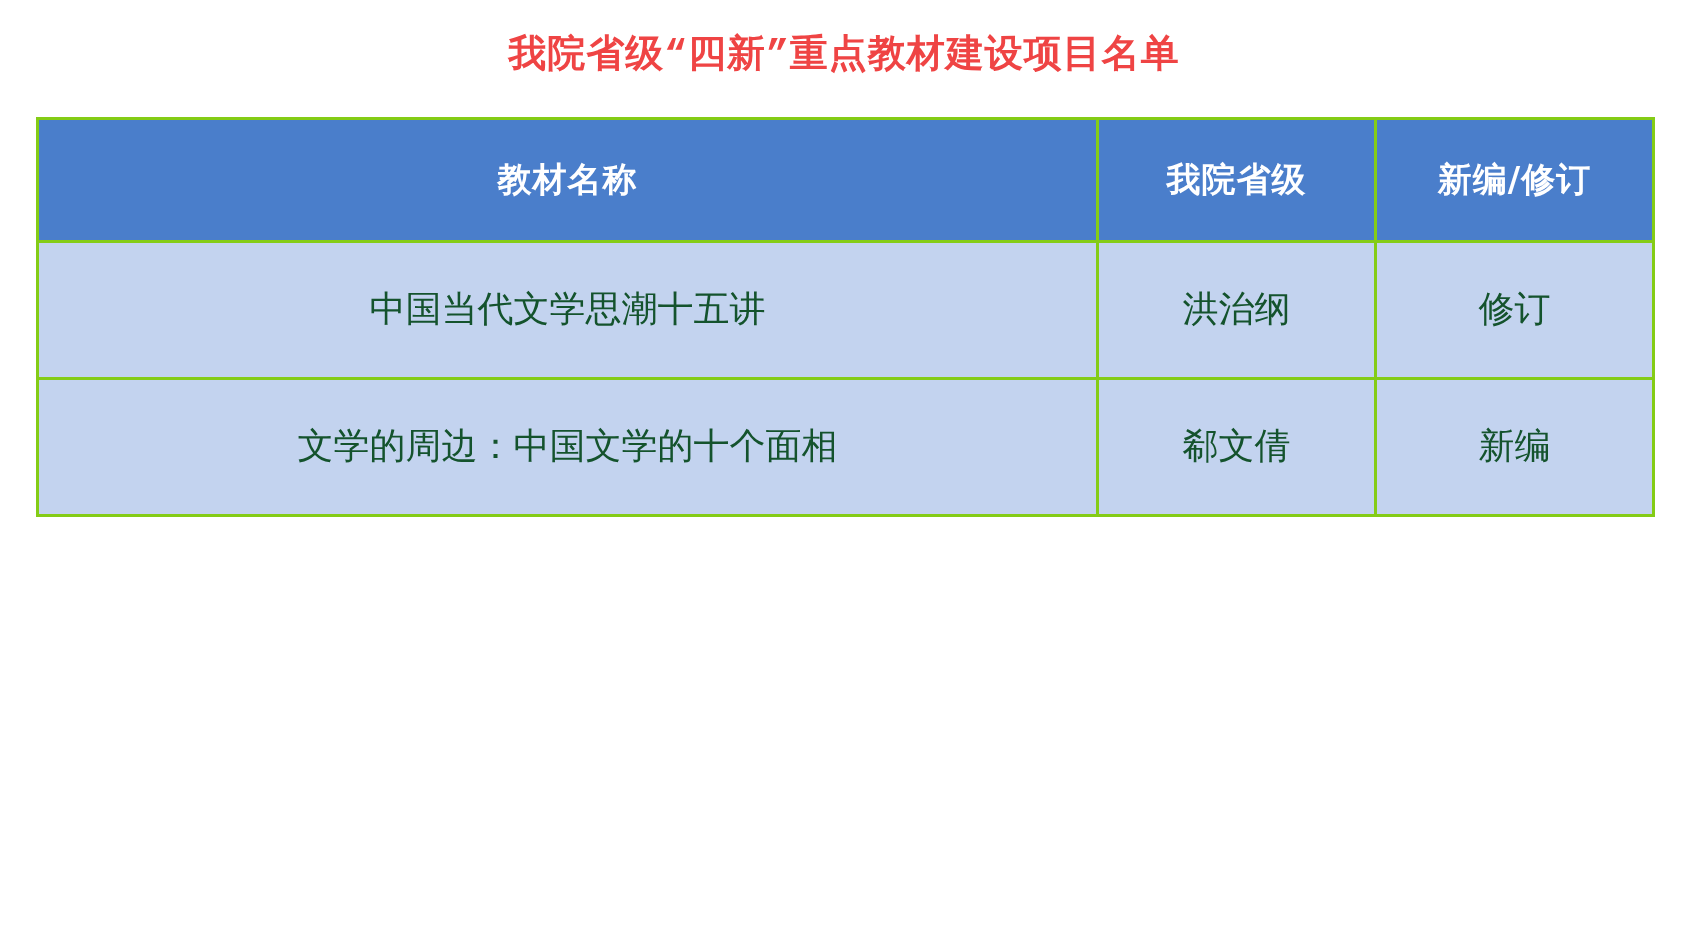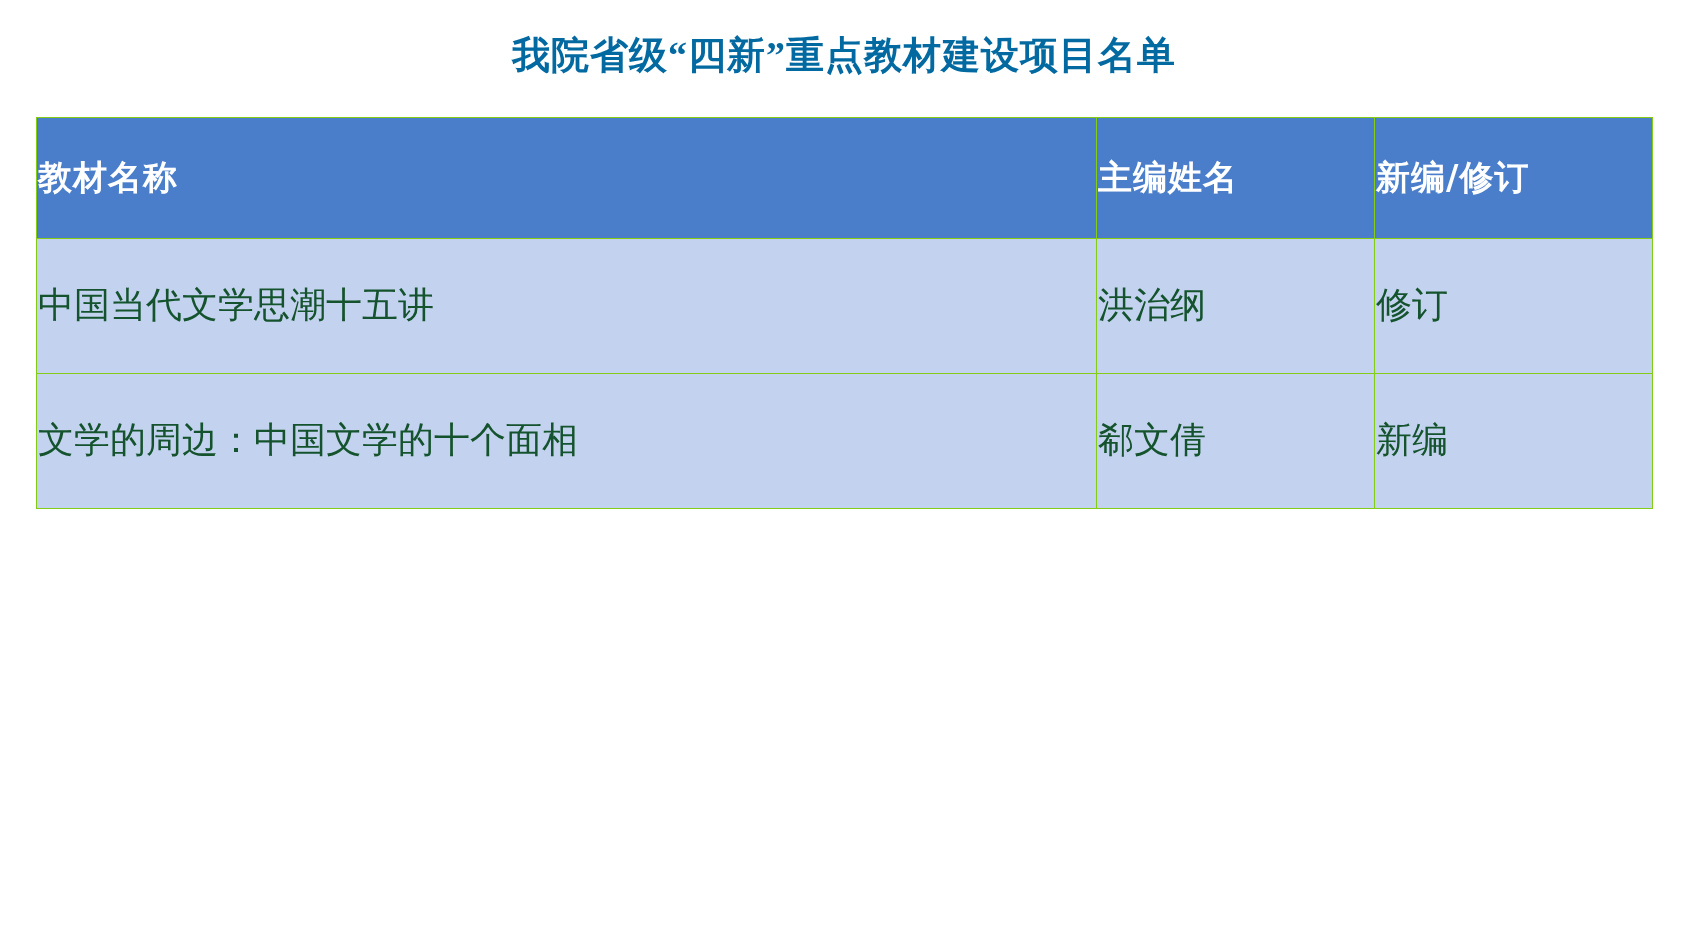--- a/index.html
+++ b/index.html
@@ -14,41 +14,41 @@
     overflow: hidden;
   }
   .page {
     position: relative;
     width: 1688px;
     height: 947px;
     box-sizing: border-box;
   }
   .doc-title {
     text-align: center;
-    color: #0369a1;
-    font-family: Liberation Serif, serif;
+    color: #ef4444;
+    font-family: Liberation Mono, monospace;
     font-weight: bold;
     font-size: 38px;
     letter-spacing: 1px;
     padding-top: 33px;
     padding-bottom: 0;
     line-height: 1.2;
   }
   .table-wrap {
     margin: 38px 36px 0 36px;
   }
   table.data-table {
     border-collapse: collapse;
     width: 1616px;
     table-layout: fixed;
   }
   table.data-table th,
   table.data-table td {
-    border: 1px solid #84cc16;
-    text-align: left;
+    border: 3px solid #84cc16;
+    text-align: center;
     vertical-align: middle;
   }
   table.data-table thead th {
     background: #4a7ecb;
     color: #ffffff;
     font-family: "DejaVu Sans", "Liberation Sans", sans-serif;
     font-weight: bold;
     font-size: 34px;
     height: 118px;
     letter-spacing: 1px;
@@ -79,21 +79,21 @@
   <div class="table-wrap">
     <table class="data-table">
       <colgroup>
         <col class="col-name">
         <col class="col-editor">
         <col class="col-type">
       </colgroup>
       <thead>
         <tr>
           <th>教材名称</th>
-          <th>主编姓名</th>
+          <th>我院省级</th>
           <th>新编/修订</th>
         </tr>
       </thead>
       <tbody>
         <tr class="row-odd">
           <td>中国当代文学思潮十五讲</td>
           <td>洪治纲</td>
           <td>修订</td>
         </tr>
         <tr class="row-odd">

